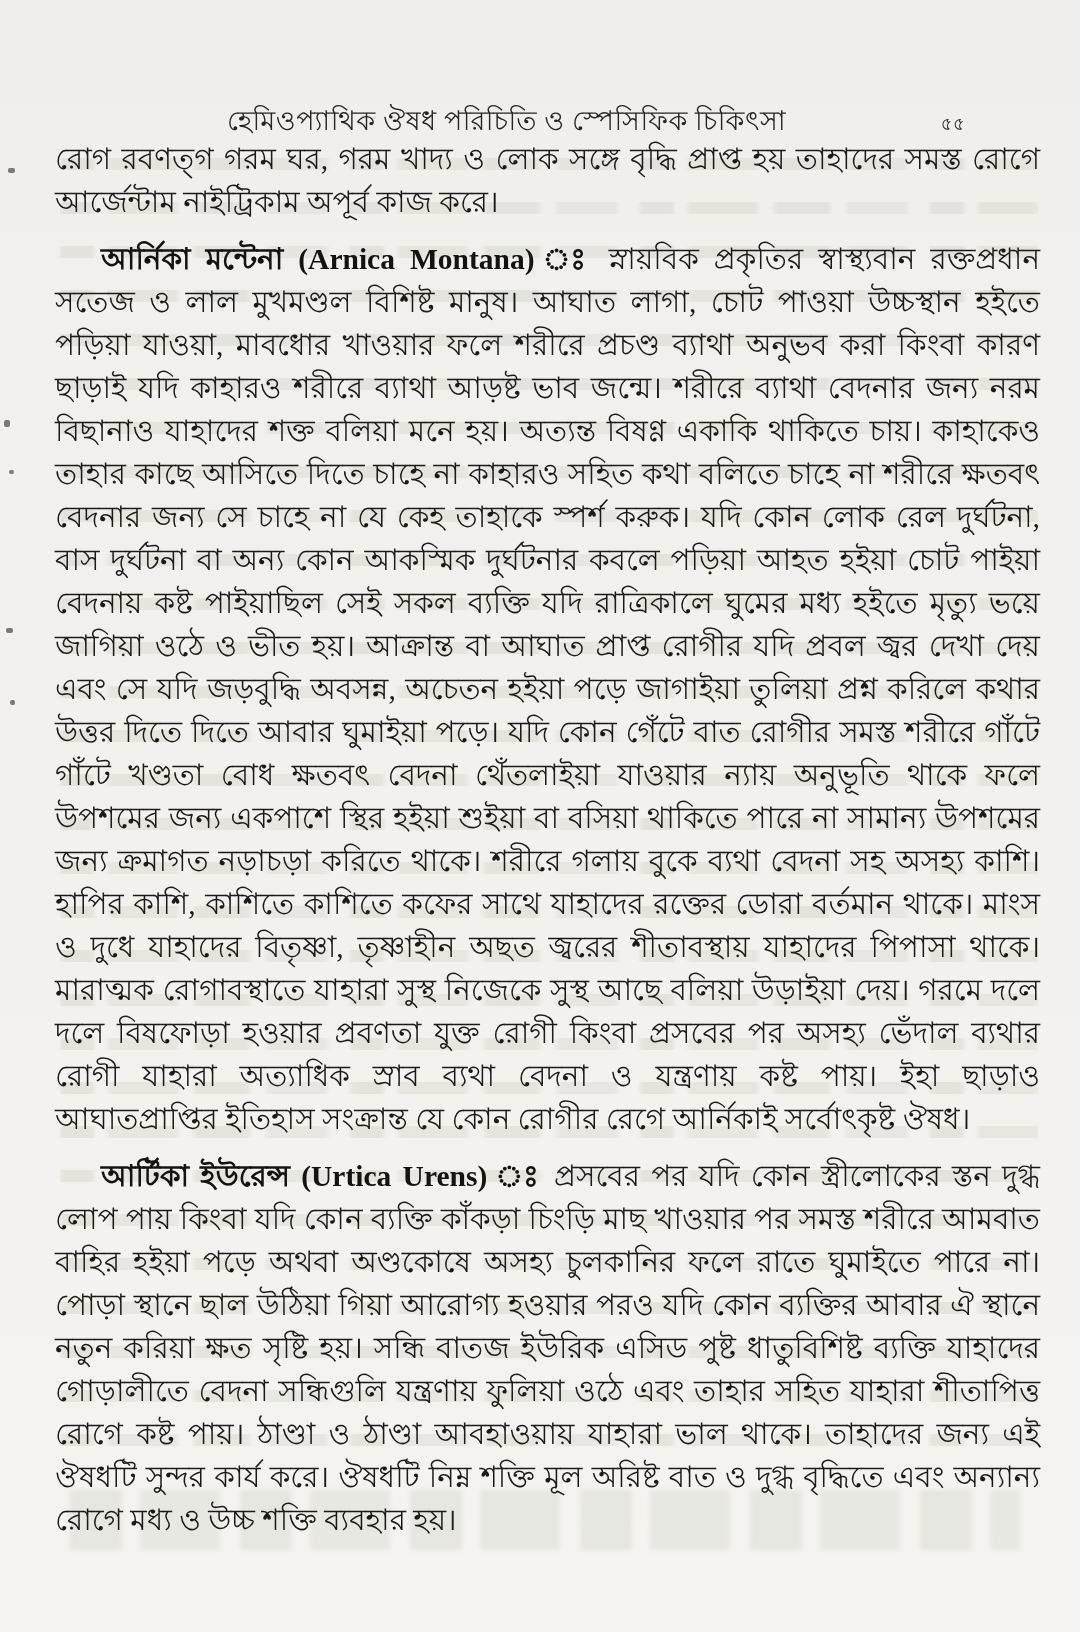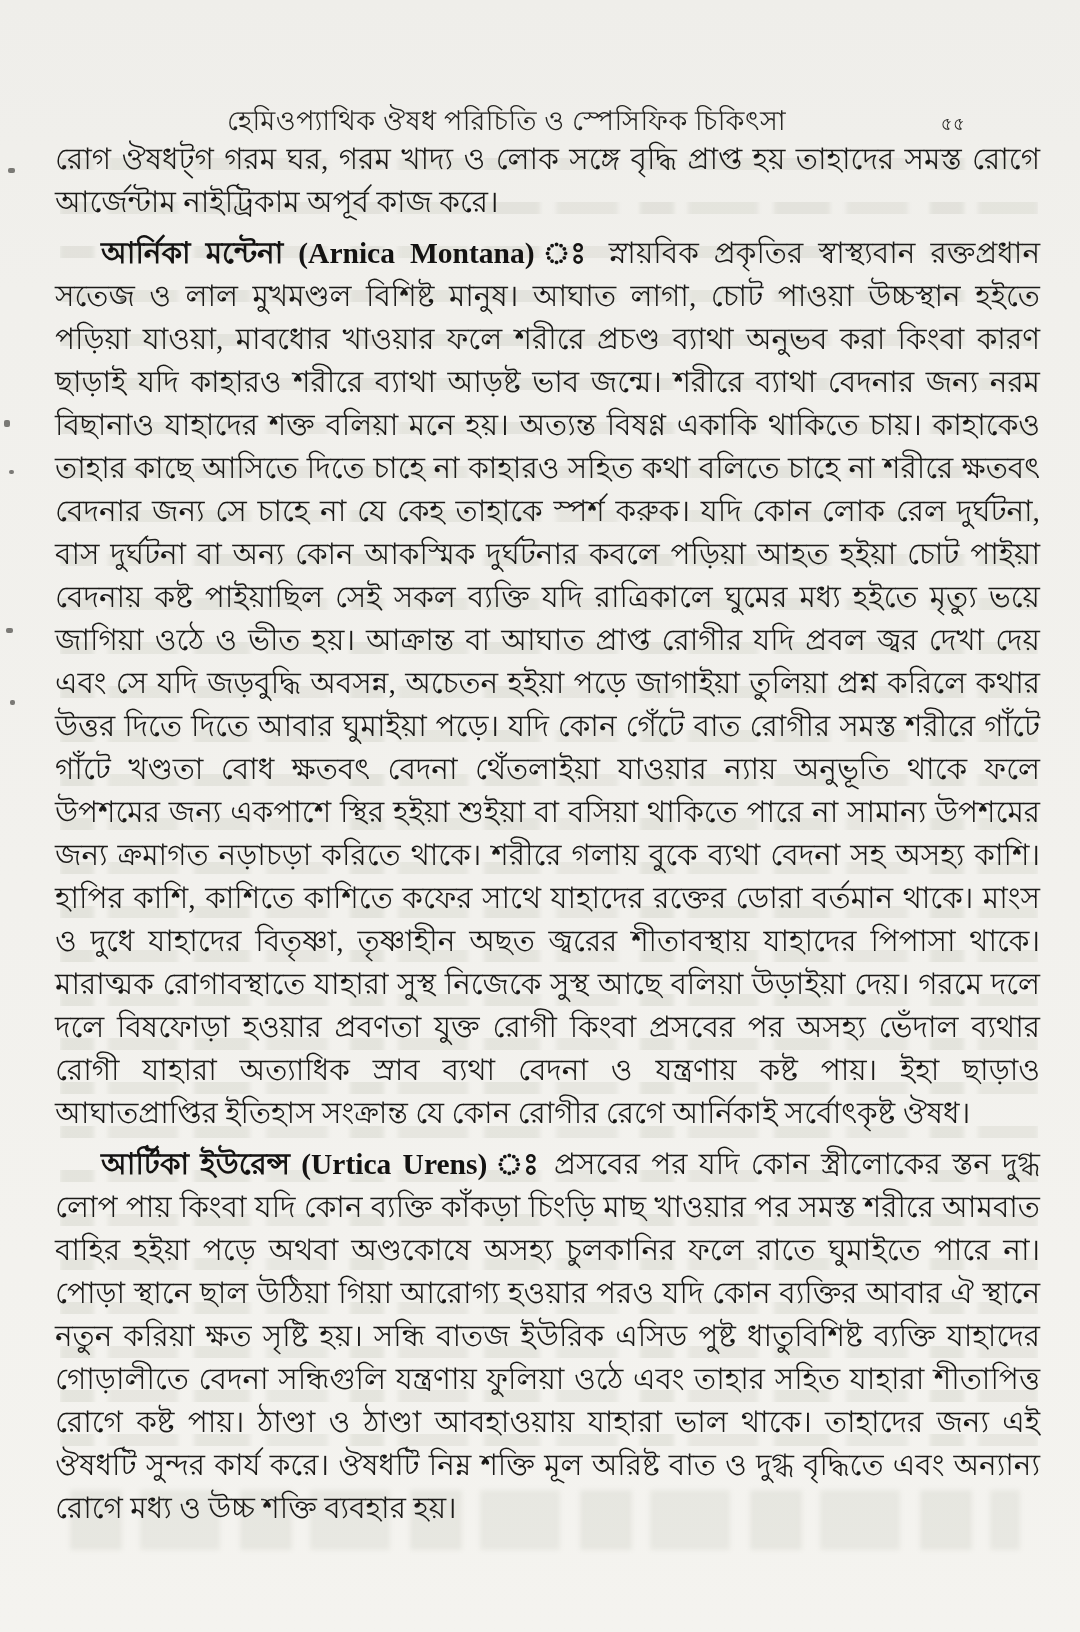--- a/index.html
+++ b/index.html
@@ -54,21 +54,21 @@
   .header .title{flex:1;text-align:center;padding-left:90px;}
   .header .pageno{width:170px;text-align:center;font-size:18px;}
   .content{
     position:absolute;top:138px;left:55px;right:40px;
     font-size:29.5px;line-height:43px;
     text-align:justify;
     color:#1b1a18;
   }
   .para{margin:0;}
   .para.indent{text-indent:46px;}
-  .para+.para{margin-top:8px;}
+  .para+.para{margin-top:14px;}
   .lead{font-weight:bold;color:#141312;}
 </style>
 </head>
 <body>
 
 <div class="page">
 
   <div class="ghost"></div>
   <div class="ghost2"></div>
 
@@ -78,20 +78,20 @@
   <div class="speck s4"></div>
   <div class="speck s5"></div>
   <div class="speck s6"></div>
 
   <div class="header">
     <span class="title">হেমিওপ্যাথিক ঔষধ পরিচিতি ও স্পেসিফিক চিকিৎসা</span>
     <span class="pageno">৫৫</span>
   </div>
 
   <div class="content">
-    <p class="para"><span>রোগ ঔষধট্গ গরম ঘর, গরম খাদ্য ও লোক সঙ্গে বৃদ্ধি প্রাপ্ত হয় তাহাদের সমস্ত রোগে আর্জেন্টাম নাইট্রিকাম অপূর্ব কাজ করে।</span></p>
+    <p class="para"><span>রোগ রবণত্গ গরম ঘর, গরম খাদ্য ও লোক সঙ্গে বৃদ্ধি প্রাপ্ত হয় তাহাদের সমস্ত রোগে আর্জেন্টাম নাইট্রিকাম অপূর্ব কাজ করে।</span></p>
 
     <p class="para indent"><span class="lead">আর্নিকা মন্টেনা (Arnica Montana) ঃ</span> <span>স্নায়বিক প্রকৃতির স্বাস্থ্যবান রক্তপ্রধান সতেজ ও লাল মুখমণ্ডল বিশিষ্ট মানুষ। আঘাত লাগা, চোট পাওয়া উচ্চস্থান হইতে পড়িয়া যাওয়া, মাবধোর খাওয়ার ফলে শরীরে প্রচণ্ড ব্যাথা অনুভব করা কিংবা কারণ ছাড়াই যদি কাহারও শরীরে ব্যাথা আড়ষ্ট ভাব জন্মে। শরীরে ব্যাথা বেদনার জন্য নরম বিছানাও যাহাদের শক্ত বলিয়া মনে হয়। অত্যন্ত বিষণ্ণ একাকি থাকিতে চায়। কাহাকেও তাহার কাছে আসিতে দিতে চাহে না কাহারও সহিত কথা বলিতে চাহে না শরীরে ক্ষতবৎ বেদনার জন্য সে চাহে না যে কেহ তাহাকে স্পর্শ করুক। যদি কোন লোক রেল দুর্ঘটনা, বাস দুর্ঘটনা বা অন্য কোন আকস্মিক দুর্ঘটনার কবলে পড়িয়া আহত হইয়া চোট পাইয়া বেদনায় কষ্ট পাইয়াছিল সেই সকল ব্যক্তি যদি রাত্রিকালে ঘুমের মধ্য হইতে মৃত্যু ভয়ে জাগিয়া ওঠে ও ভীত হয়। আক্রান্ত বা আঘাত প্রাপ্ত রোগীর যদি প্রবল জ্বর দেখা দেয় এবং সে যদি জড়বুদ্ধি অবসন্ন, অচেতন হইয়া পড়ে জাগাইয়া তুলিয়া প্রশ্ন করিলে কথার উত্তর দিতে দিতে আবার ঘুমাইয়া পড়ে। যদি কোন গেঁটে বাত রোগীর সমস্ত শরীরে গাঁটে গাঁটে খণ্ডতা বোধ ক্ষতবৎ বেদনা থেঁতলাইয়া যাওয়ার ন্যায় অনুভূতি থাকে ফলে উপশমের জন্য একপাশে স্থির হইয়া শুইয়া বা বসিয়া থাকিতে পারে না সামান্য উপশমের জন্য ক্রমাগত নড়াচড়া করিতে থাকে। শরীরে গলায় বুকে ব্যথা বেদনা সহ অসহ্য কাশি। হাপির কাশি, কাশিতে কাশিতে কফের সাথে যাহাদের রক্তের ডোরা বর্তমান থাকে। মাংস ও দুধে যাহাদের বিতৃষ্ণা, তৃষ্ণাহীন অছত জ্বরের শীতাবস্থায় যাহাদের পিপাসা থাকে। মারাত্মক রোগাবস্থাতে যাহারা সুস্থ নিজেকে সুস্থ আছে বলিয়া উড়াইয়া দেয়। গরমে দলে দলে বিষফোড়া হওয়ার প্রবণতা যুক্ত রোগী কিংবা প্রসবের পর অসহ্য ভেঁদাল ব্যথার রোগী যাহারা অত্যাধিক স্রাব ব্যথা বেদনা ও যন্ত্রণায় কষ্ট পায়। ইহা ছাড়াও আঘাতপ্রাপ্তির ইতিহাস সংক্রান্ত যে কোন রোগীর রেগে আর্নিকাই সর্বোৎকৃষ্ট ঔষধ।</span></p>
 
     <p class="para indent"><span class="lead">আর্টিকা ইউরেন্স (Urtica Urens) ঃ</span> <span>প্রসবের পর যদি কোন স্ত্রীলোকের স্তন দুগ্ধ লোপ পায় কিংবা যদি কোন ব্যক্তি কাঁকড়া চিংড়ি মাছ খাওয়ার পর সমস্ত শরীরে আমবাত বাহির হইয়া পড়ে অথবা অণ্ডকোষে অসহ্য চুলকানির ফলে রাতে ঘুমাইতে পারে না। পোড়া স্থানে ছাল উঠিয়া গিয়া আরোগ্য হওয়ার পরও যদি কোন ব্যক্তির আবার ঐ স্থানে নতুন করিয়া ক্ষত সৃষ্টি হয়। সন্ধি বাতজ ইউরিক এসিড পুষ্ট ধাতুবিশিষ্ট ব্যক্তি যাহাদের গোড়ালীতে বেদনা সন্ধিগুলি যন্ত্রণায় ফুলিয়া ওঠে এবং তাহার সহিত যাহারা শীতাপিত্ত রোগে কষ্ট পায়। ঠাণ্ডা ও ঠাণ্ডা আবহাওয়ায় যাহারা ভাল থাকে। তাহাদের জন্য এই ঔষধটি সুন্দর কার্য করে। ঔষধটি নিম্ন শক্তি মূল অরিষ্ট বাত ও দুগ্ধ বৃদ্ধিতে এবং অন্যান্য রোগে মধ্য ও উচ্চ শক্তি ব্যবহার হয়।</span></p>
   </div>
 
 </div>
 
 </body></html>

